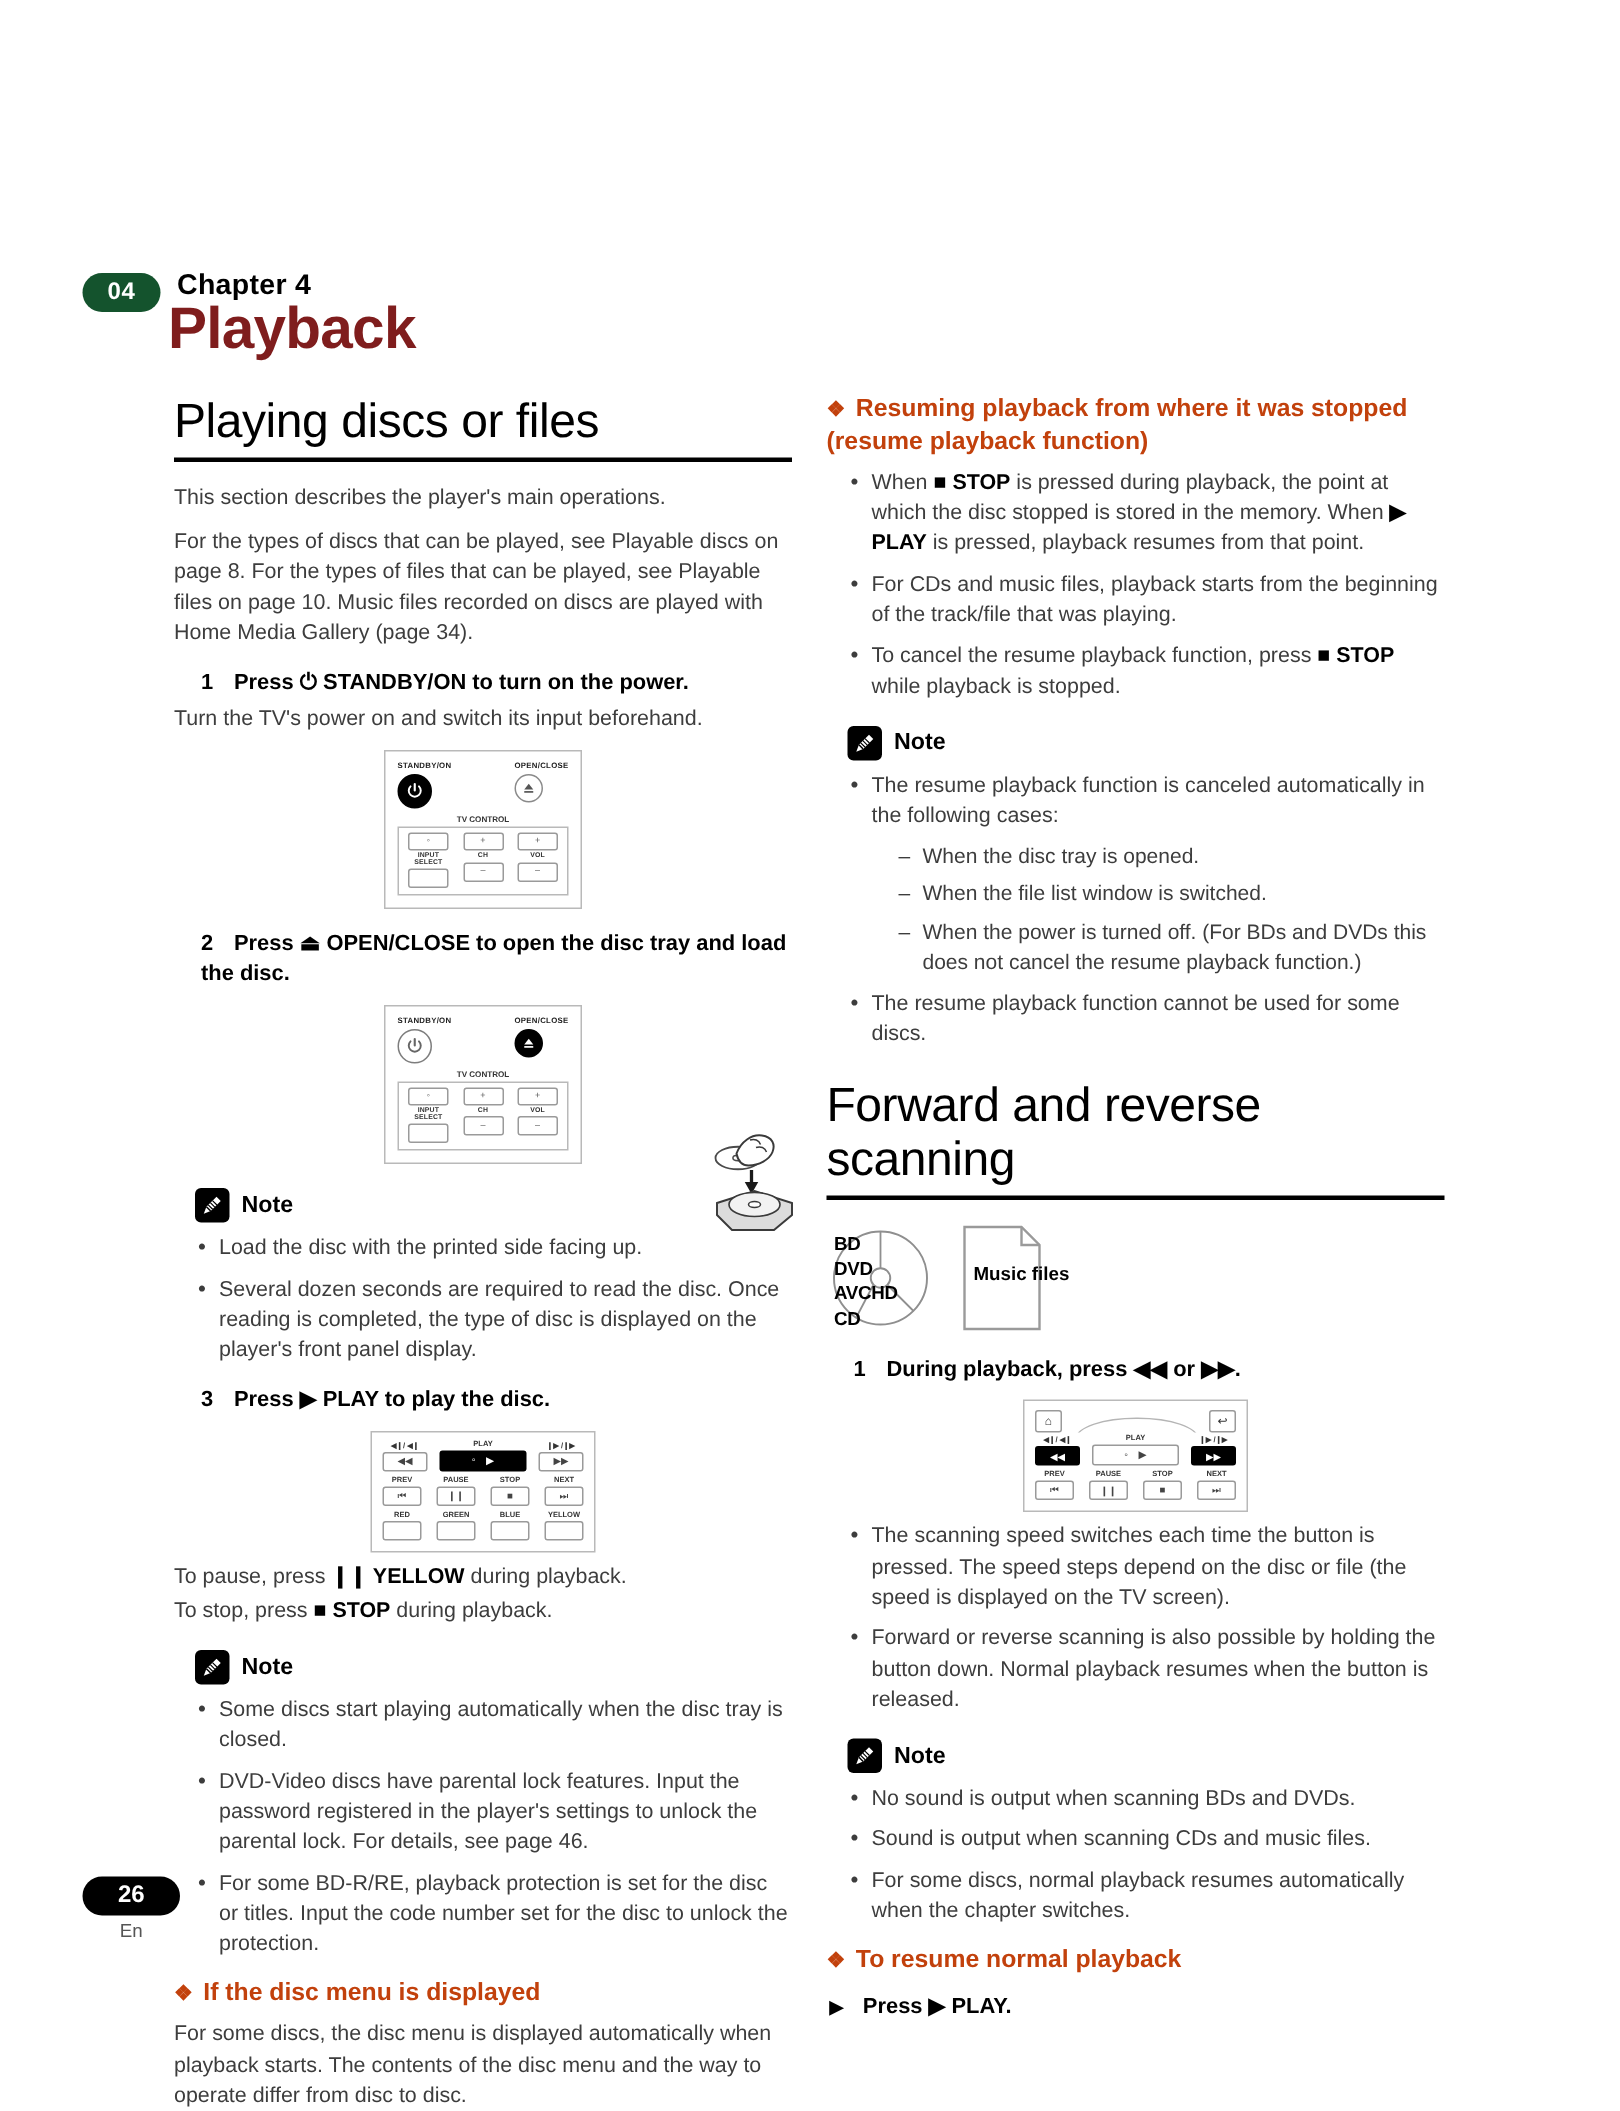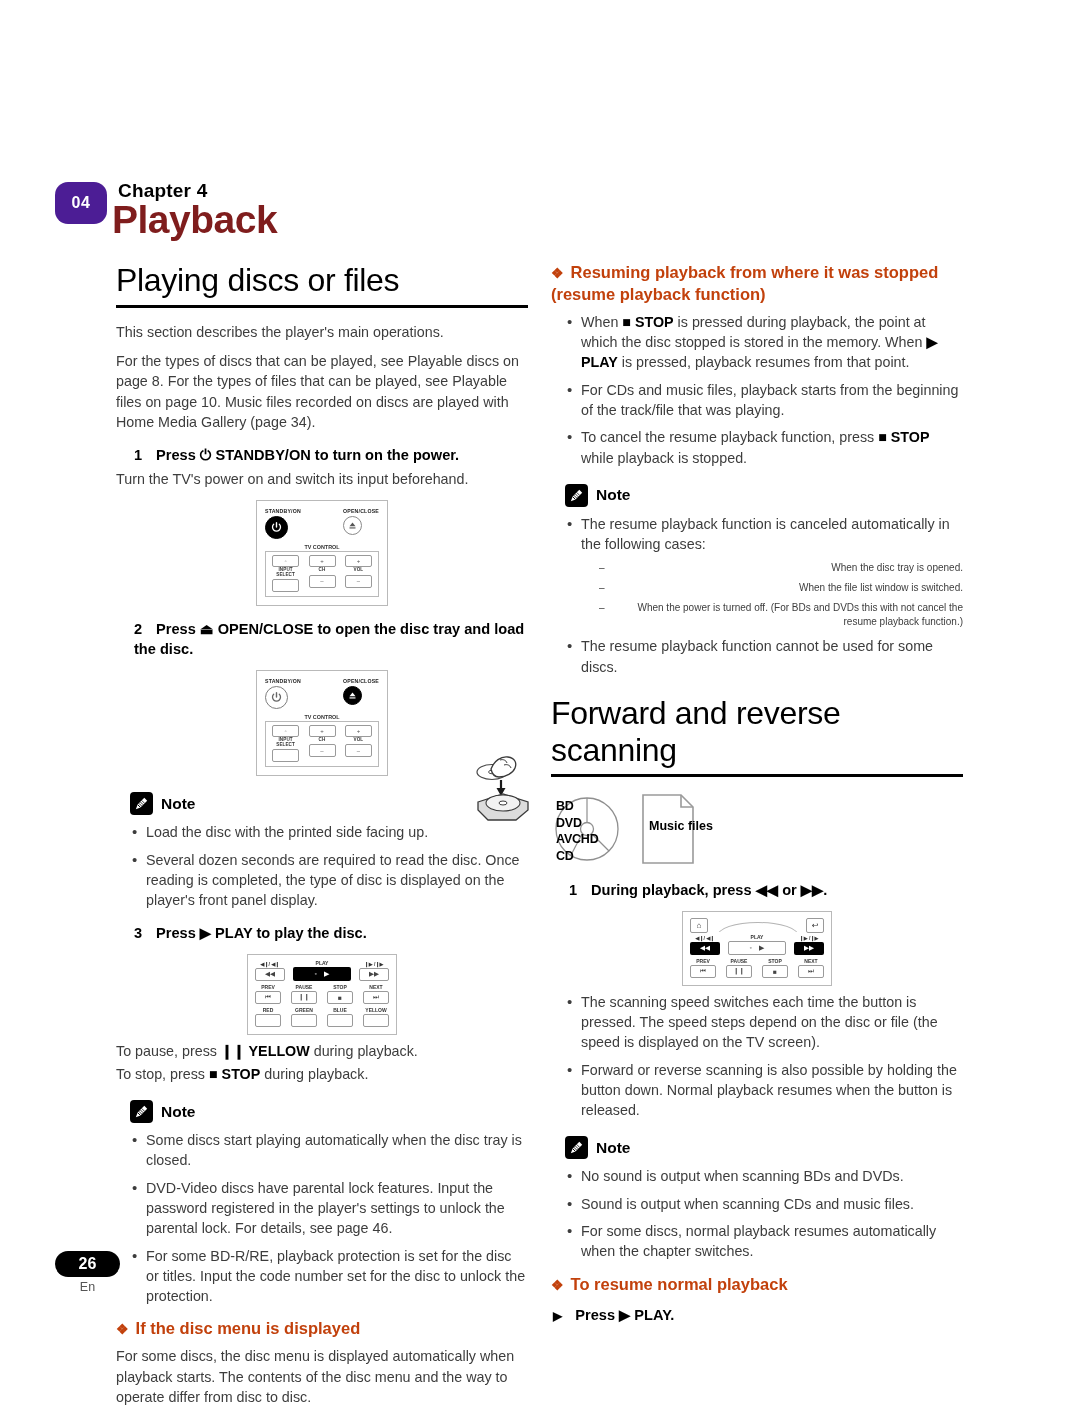--- a/index.html
+++ b/index.html
@@ -9,22 +9,22 @@
     font-family: "Liberation Sans", sans-serif;
     color: #3a3a3a;
     position: relative;
     overflow: hidden;
   }
   .page { position: absolute; left: 0; top: 0; width: 1080px; height: 1407px; }
 
   
   .chapter-badge {
     position: absolute; left: 55px; top: 182px;
-    width: 52px; height: 42px;
-    background: #4c1d95; border-radius: 13px;
+    width: 52px; height: 26px;
+    background: #14532d; border-radius: 13px;
     color: #fff; font-weight: bold; font-size: 16px;
     display: flex; align-items: center; justify-content: center;
     letter-spacing: .5px;
   }
   .chapter-label {
     position: absolute; left: 118px; top: 180px;
     font-size: 19px; font-weight: bold; color: #000;
     letter-spacing: .2px;
   }
   .chapter-title {
@@ -81,23 +81,22 @@
     font-size: 14.3px; line-height: 1.42; color: #3d3d3d;
     margin-bottom: 7px;
   }
   ul.notes > li:before {
     content: "•"; position: absolute; left: 2px; top: -1px;
     font-size: 15px; color: #3d3d3d;
   }
   ul.dashes { list-style: none; margin: 6px 0 6px 18px; }
   ul.dashes > li {
     position: relative; padding-left: 16px;
-    font-size: 10px; line-height: 1.42; color: #3d3d3d;
+    font-size: 14px; line-height: 1.42; color: #3d3d3d;
     margin-bottom: 6px;
-    text-align: right;
   }
   ul.dashes > li:before {
     content: "–"; position: absolute; left: 0; top: 0; color: #3d3d3d;
   }
   b.k { color: #000; font-weight: bold; }
 
   .arrow-step {
     font-size: 14.6px; font-weight: bold; color: #000;
     margin-top: 10px; margin-left: 2px;
   }
@@ -455,21 +454,21 @@
         </svg>
       </div>
       <div class="note-word">Note</div>
     </div>
     <ul class="notes">
       <li>
         <span>The resume playback function is canceled automatically in the following cases:</span>
         <ul class="dashes">
           <li>When the disc tray is opened.</li>
           <li>When the file list window is switched.</li>
-          <li>When the power is turned off. (For BDs and DVDs this with not cancel the resume playback function.)</li>
+          <li>When the power is turned off. (For BDs and DVDs this does not cancel the resume playback function.)</li>
         </ul>
       </li>
       <li>The resume playback function cannot be used for some discs.</li>
     </ul>
 
     <h1 class="section" style="margin-top:18px">Forward and reverse scanning</h1>
     <div class="rule"></div>
 
     <div class="media-row">
       <div class="disc-ico">

